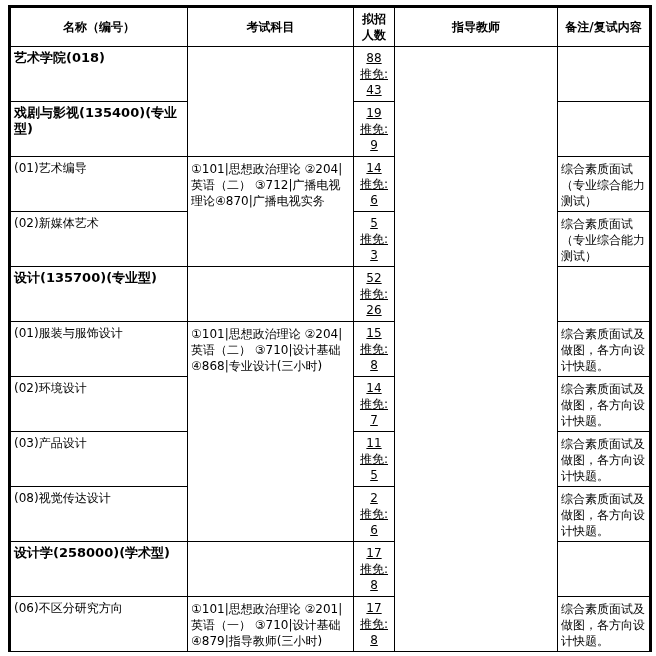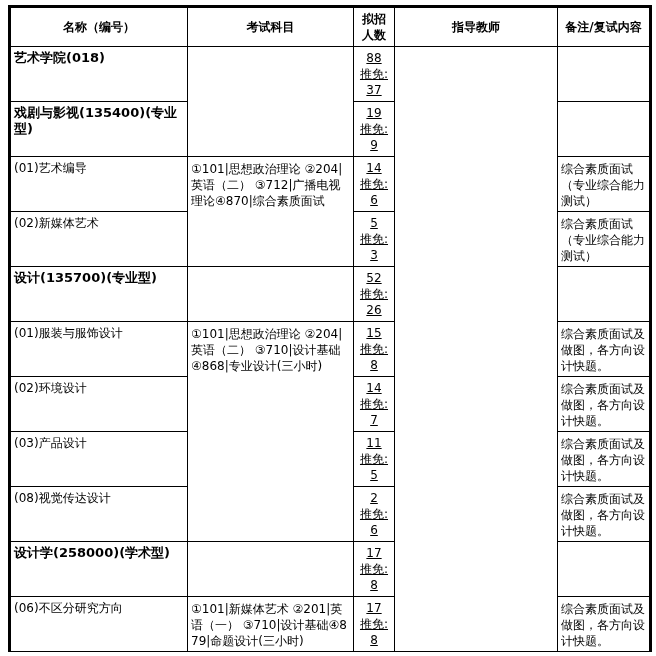--- a/index.html
+++ b/index.html
@@ -44,39 +44,39 @@
     <th>指导教师</th>
     <th>备注/复试内容</th>
   </tr>
 
   <tr class="row">
     <td class="name bold">艺术学院(018)</td>
     <td class="exam" rowspan="2"></td>
     <td class="count">
             <span>88</span>
             <span>推免:</span>
-            <span>37</span>
+            <span>43</span>
           </td>
     <td class="teacher" rowspan="11"></td>
     <td class="note"></td>
   </tr>
 
   <tr class="row">
     <td class="name bold">戏剧与影视(135400)(专业型)</td>
     <td class="count">
             <span>19</span>
             <span>推免:</span>
             <span>9</span>
           </td>
     <td class="note"></td>
   </tr>
 
   <tr class="row">
     <td class="name">(01)艺术编导</td>
-    <td class="exam" rowspan="2">①101|思想政治理论 ②204|英语（二） ③712|广播电视理论④870|综合素质面试</td>
+    <td class="exam" rowspan="2">①101|思想政治理论 ②204|英语（二） ③712|广播电视理论④870|广播电视实务</td>
     <td class="count">
             <span>14</span>
             <span>推免:</span>
             <span>6</span>
           </td>
     <td class="note">综合素质面试（专业综合能力测试）</td>
   </tr>
 
   <tr class="row">
     <td class="name">(02)新媒体艺术</td>
@@ -146,21 +146,21 @@
     <td class="count">
             <span>17</span>
             <span>推免:</span>
             <span>8</span>
           </td>
     <td class="note"></td>
   </tr>
 
   <tr class="row">
     <td class="name">(06)不区分研究方向</td>
-    <td class="exam">①101|新媒体艺术 ②201|英语（一） ③710|设计基础④879|命题设计(三小时)</td>
+    <td class="exam">①101|思想政治理论 ②201|英语（一） ③710|设计基础④879|指导教师(三小时)</td>
     <td class="count">
             <span>17</span>
             <span>推免:</span>
             <span>8</span>
           </td>
     <td class="note">综合素质面试及做图，各方向设计快题。</td>
   </tr>
 </tbody>
     </table>
 </div>

